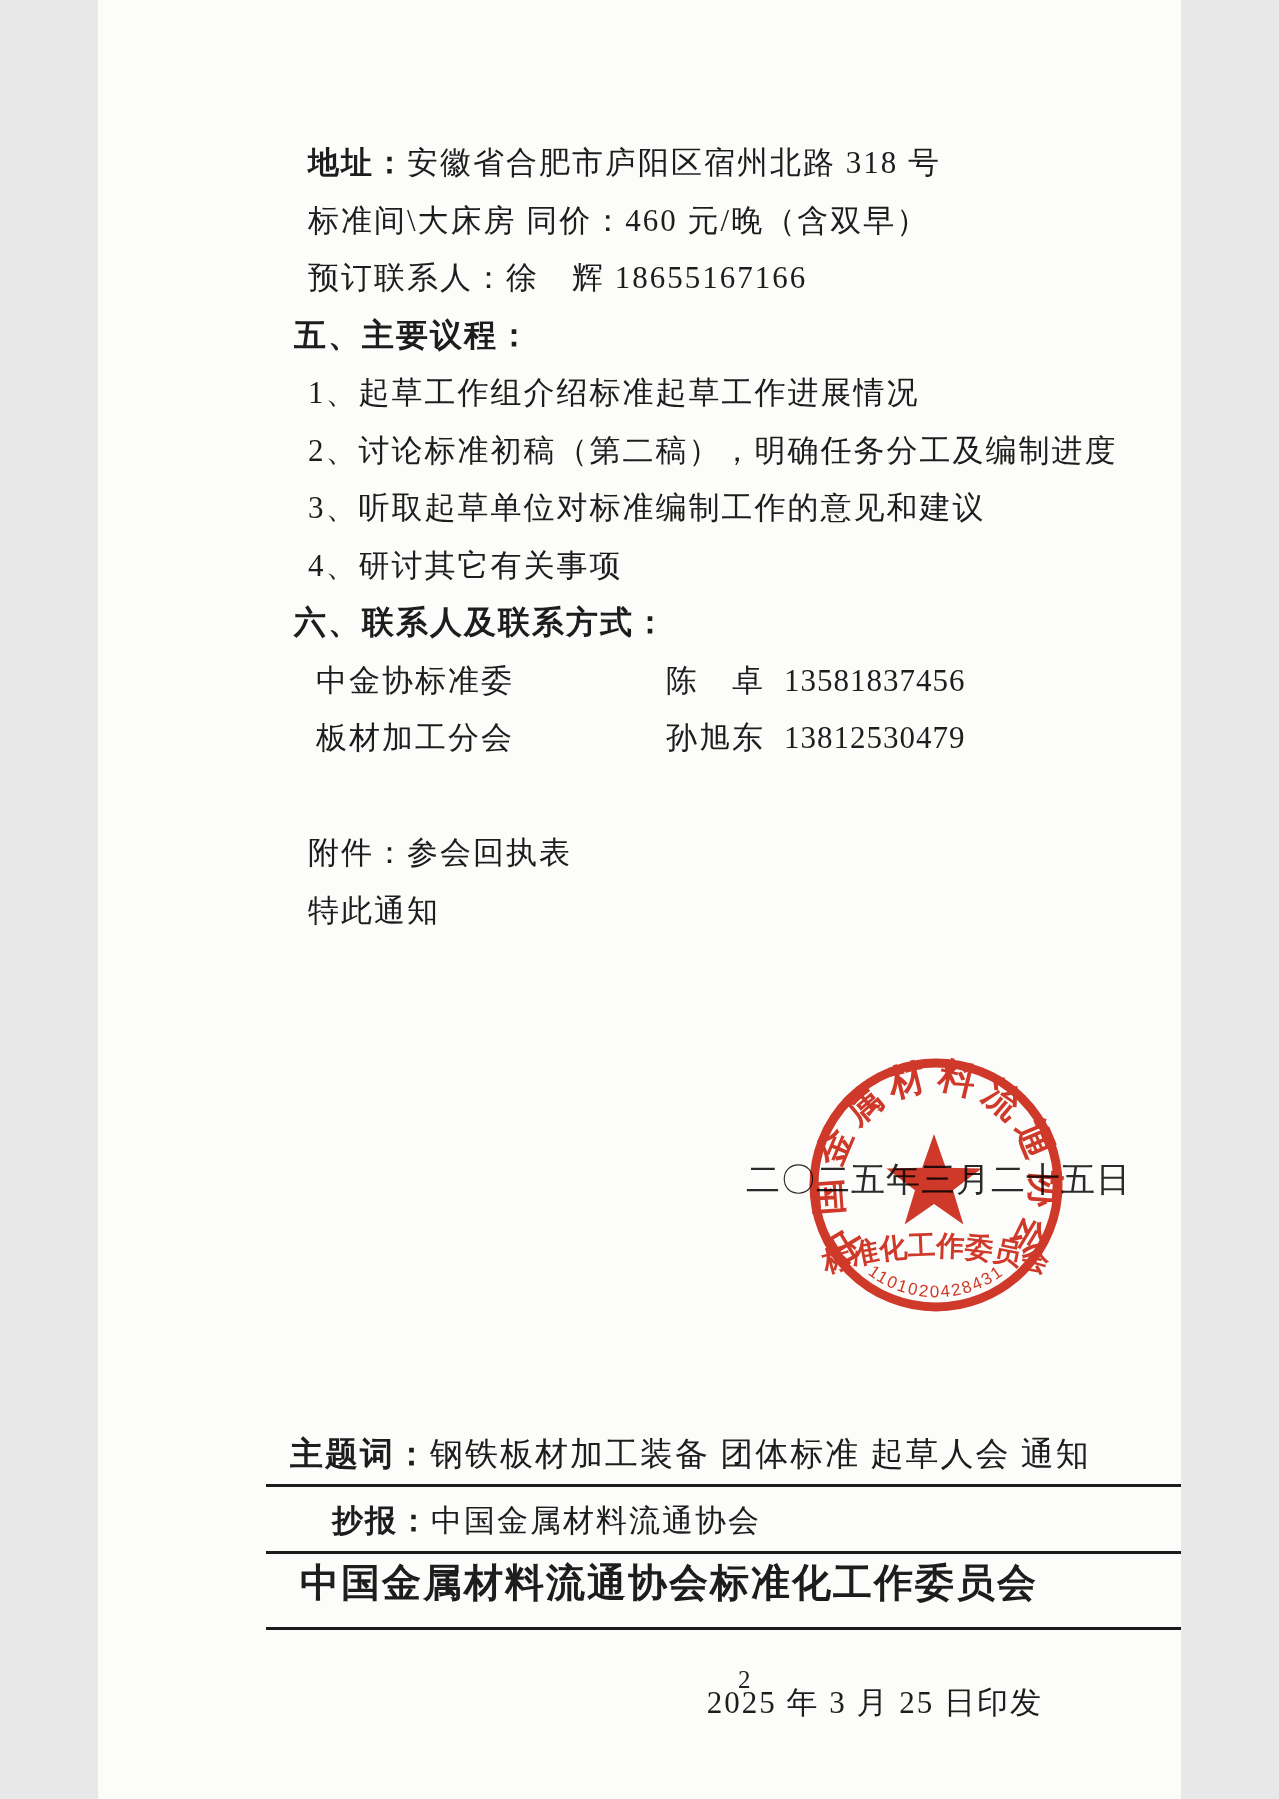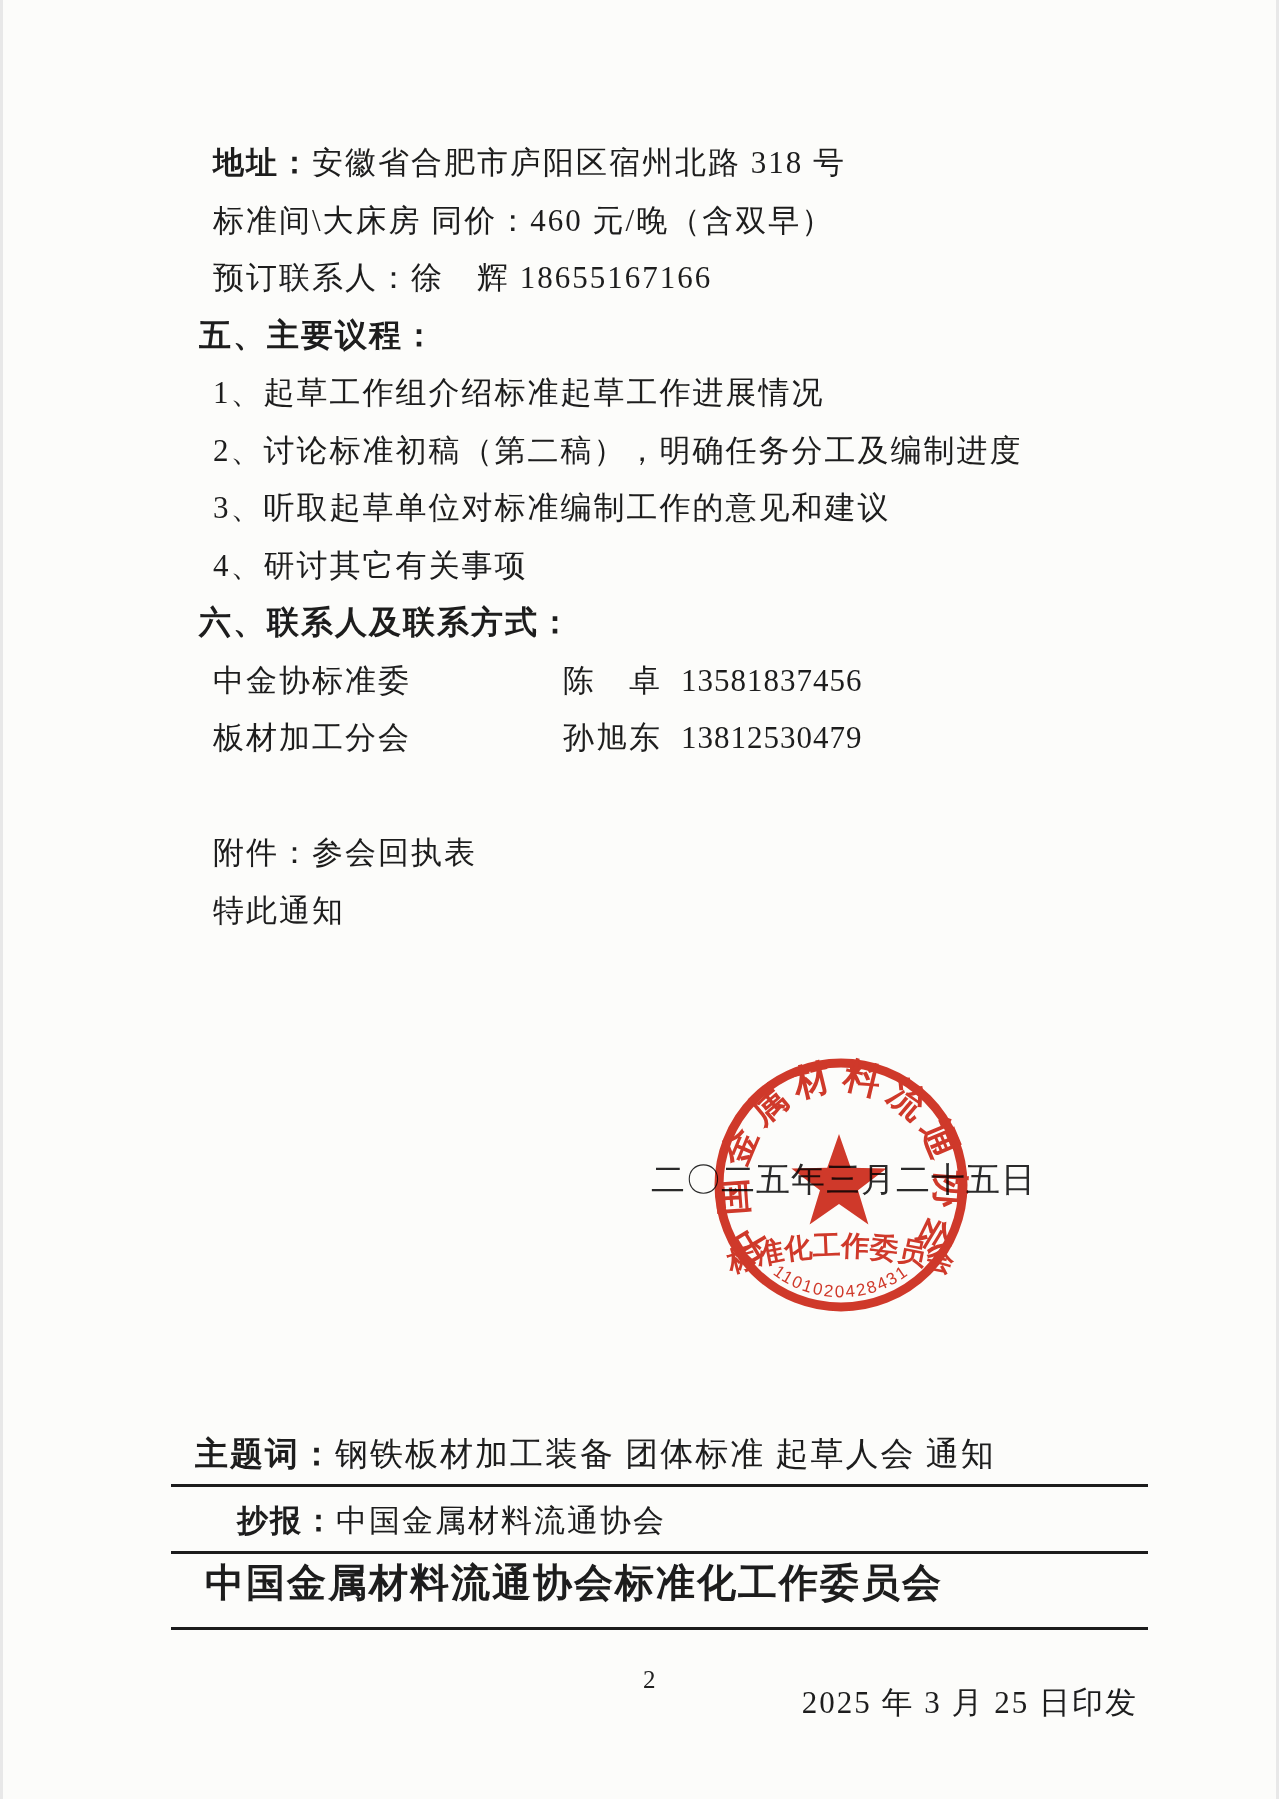--- a/index.html
+++ b/index.html
@@ -2,21 +2,21 @@
 <html><head>
 <meta charset="utf-8">
 <style>
   html,body{margin:0;padding:0;}
   body{
     background:#e8e8e8;
     font-family:"Liberation Serif","DejaVu Serif",serif;
   }
   .page{
     position:relative;
-    width:1273px;
+    width:1083px;
     height:1799px;
     margin:0 auto;
     background:#fcfcfa;
     color:#1d1d1d;
     overflow:hidden;
   }
   .doc-body{
     position:absolute;
     left:210px;
     top:134px;
@@ -29,21 +29,21 @@
     letter-spacing:2px;
     white-space:nowrap;
   }
   .row .lbl{font-weight:bold;}
   .heading{
     font-weight:bold;
     font-size:32px;
     margin-left:-14px;
     font-family:"Liberation Sans","DejaVu Sans",sans-serif;
   }
-  .contact-org{display:inline-block;width:350px;}
+  .contact-org{display:inline-block;width:350px;margin-left:8px;}
   .contact-name{display:inline-block;width:118px;}
   .contact-phone{display:inline-block;letter-spacing:1px;}
   .spacer{height:57.5px;}
   .date-line{
     position:absolute;
     left:648px;
     top:1160px;
     font-size:34px;
     letter-spacing:1px;
     line-height:40px;

